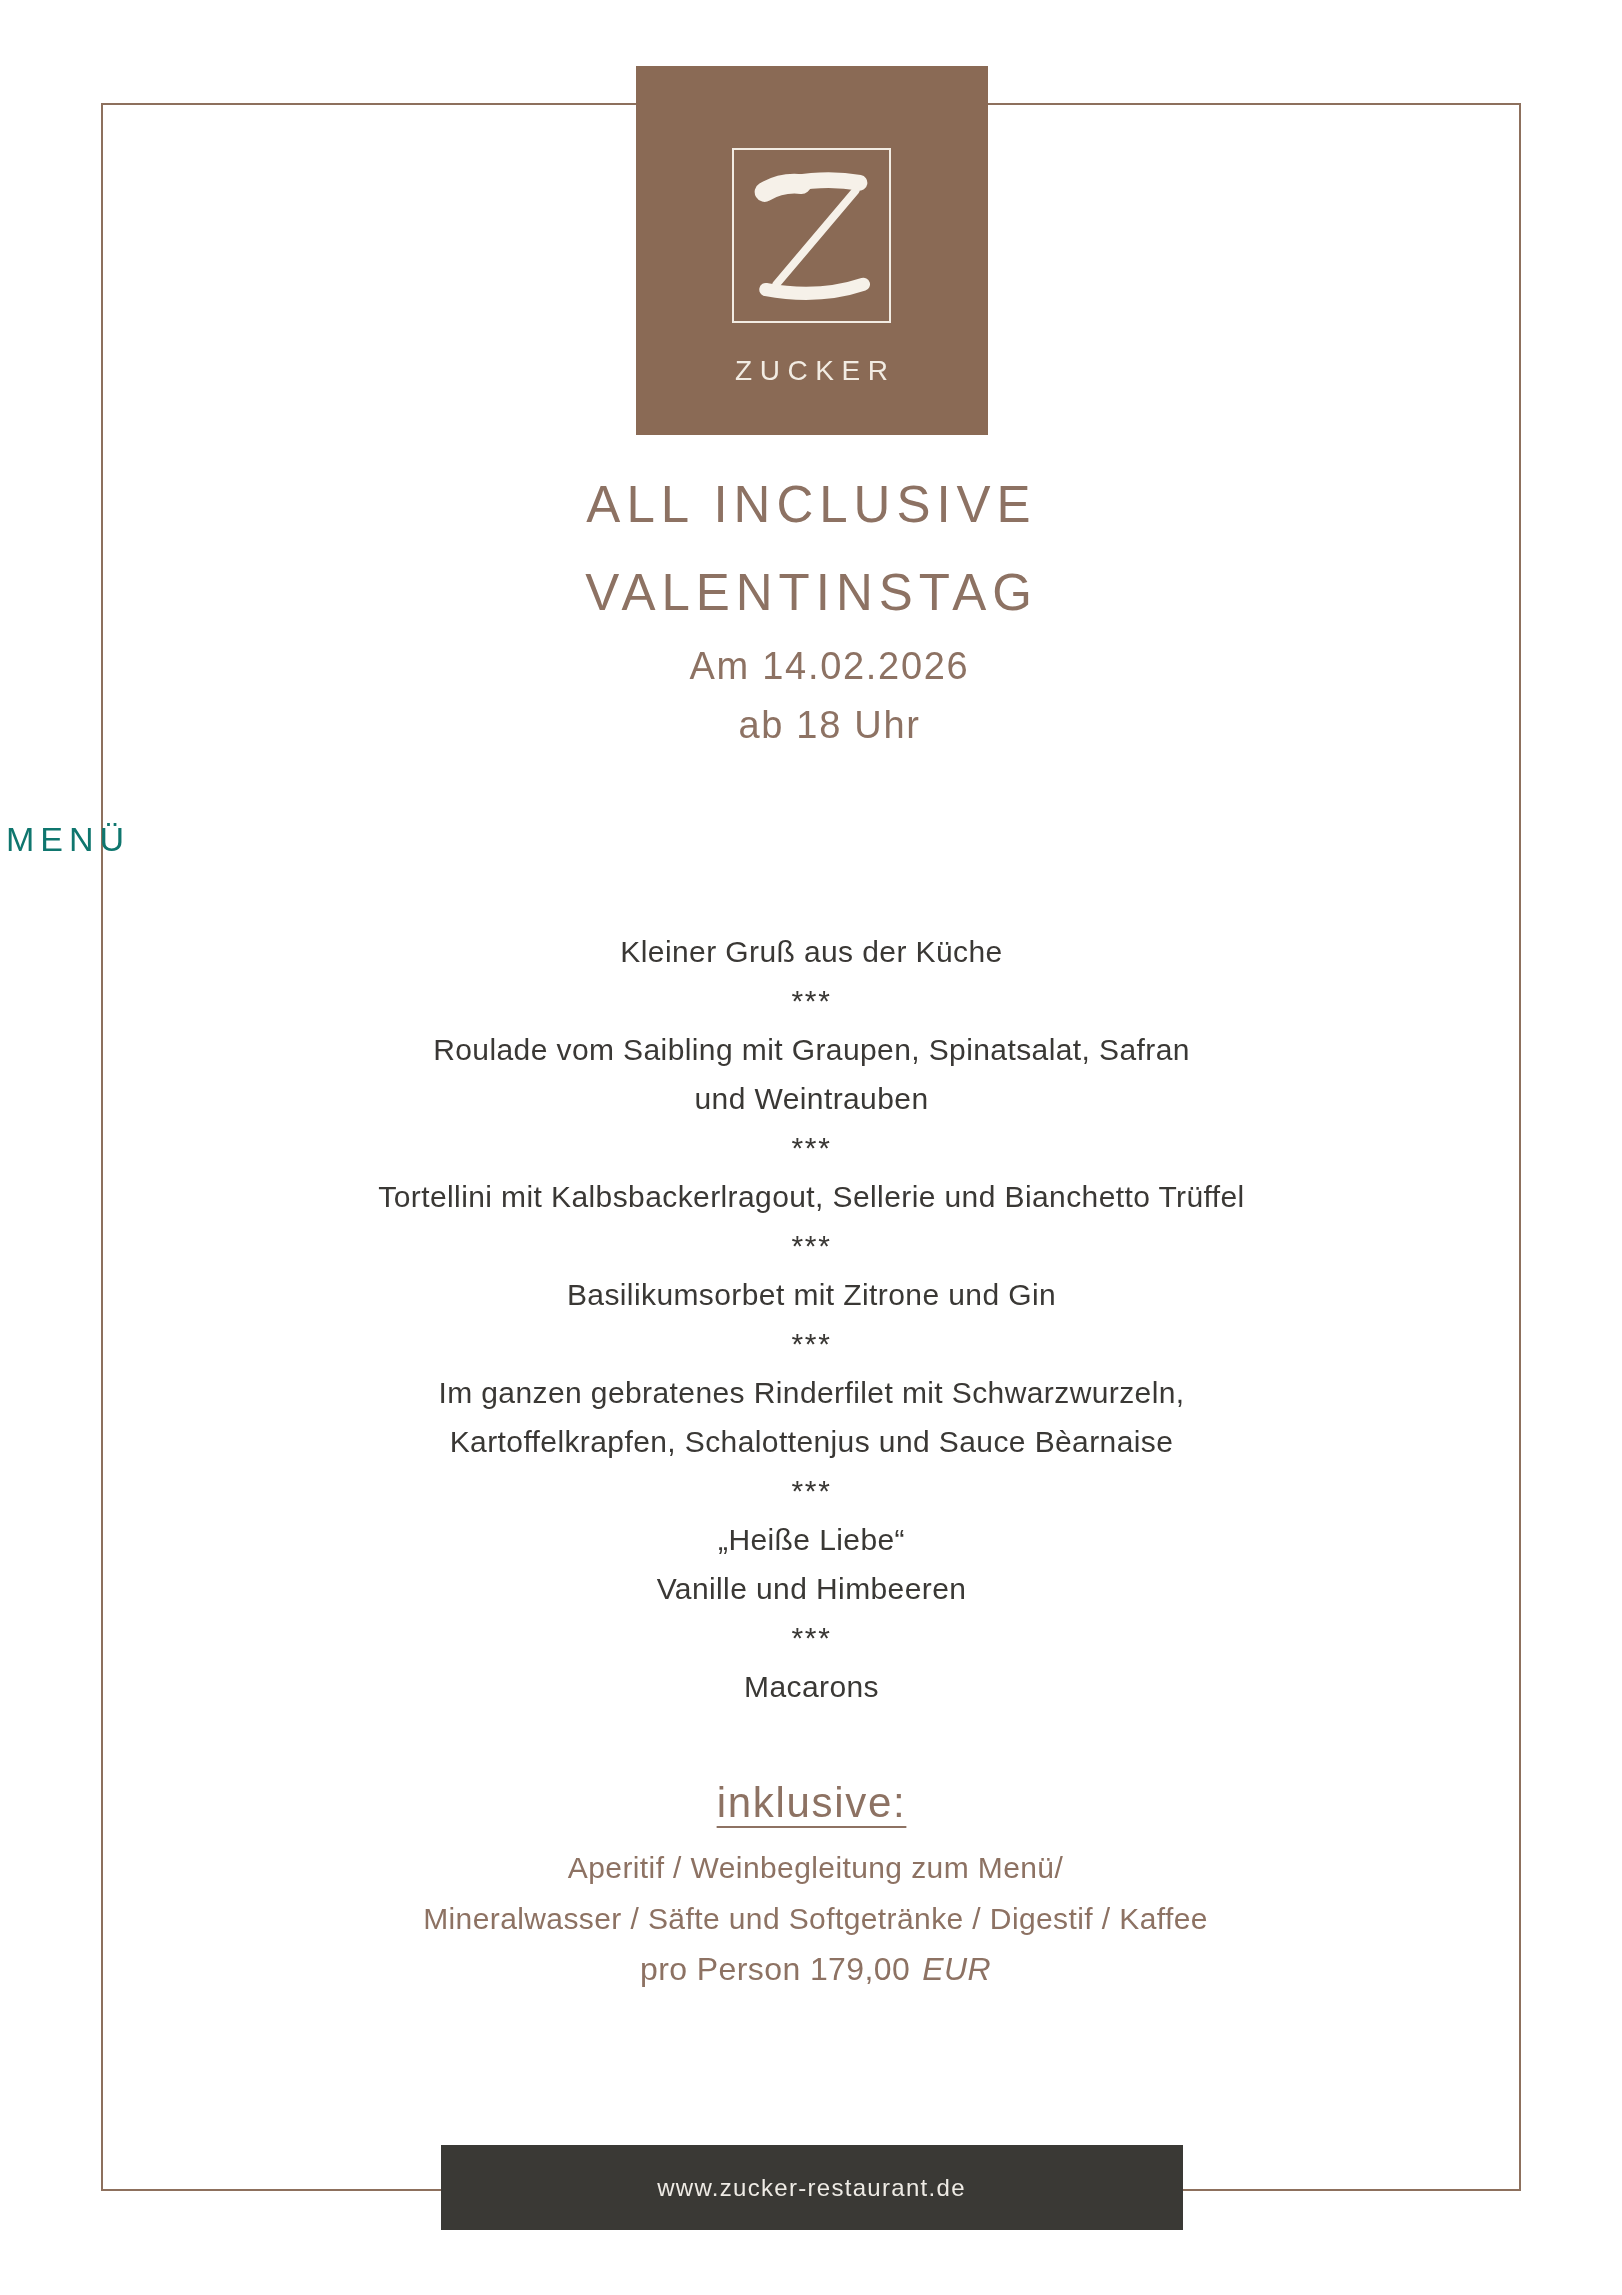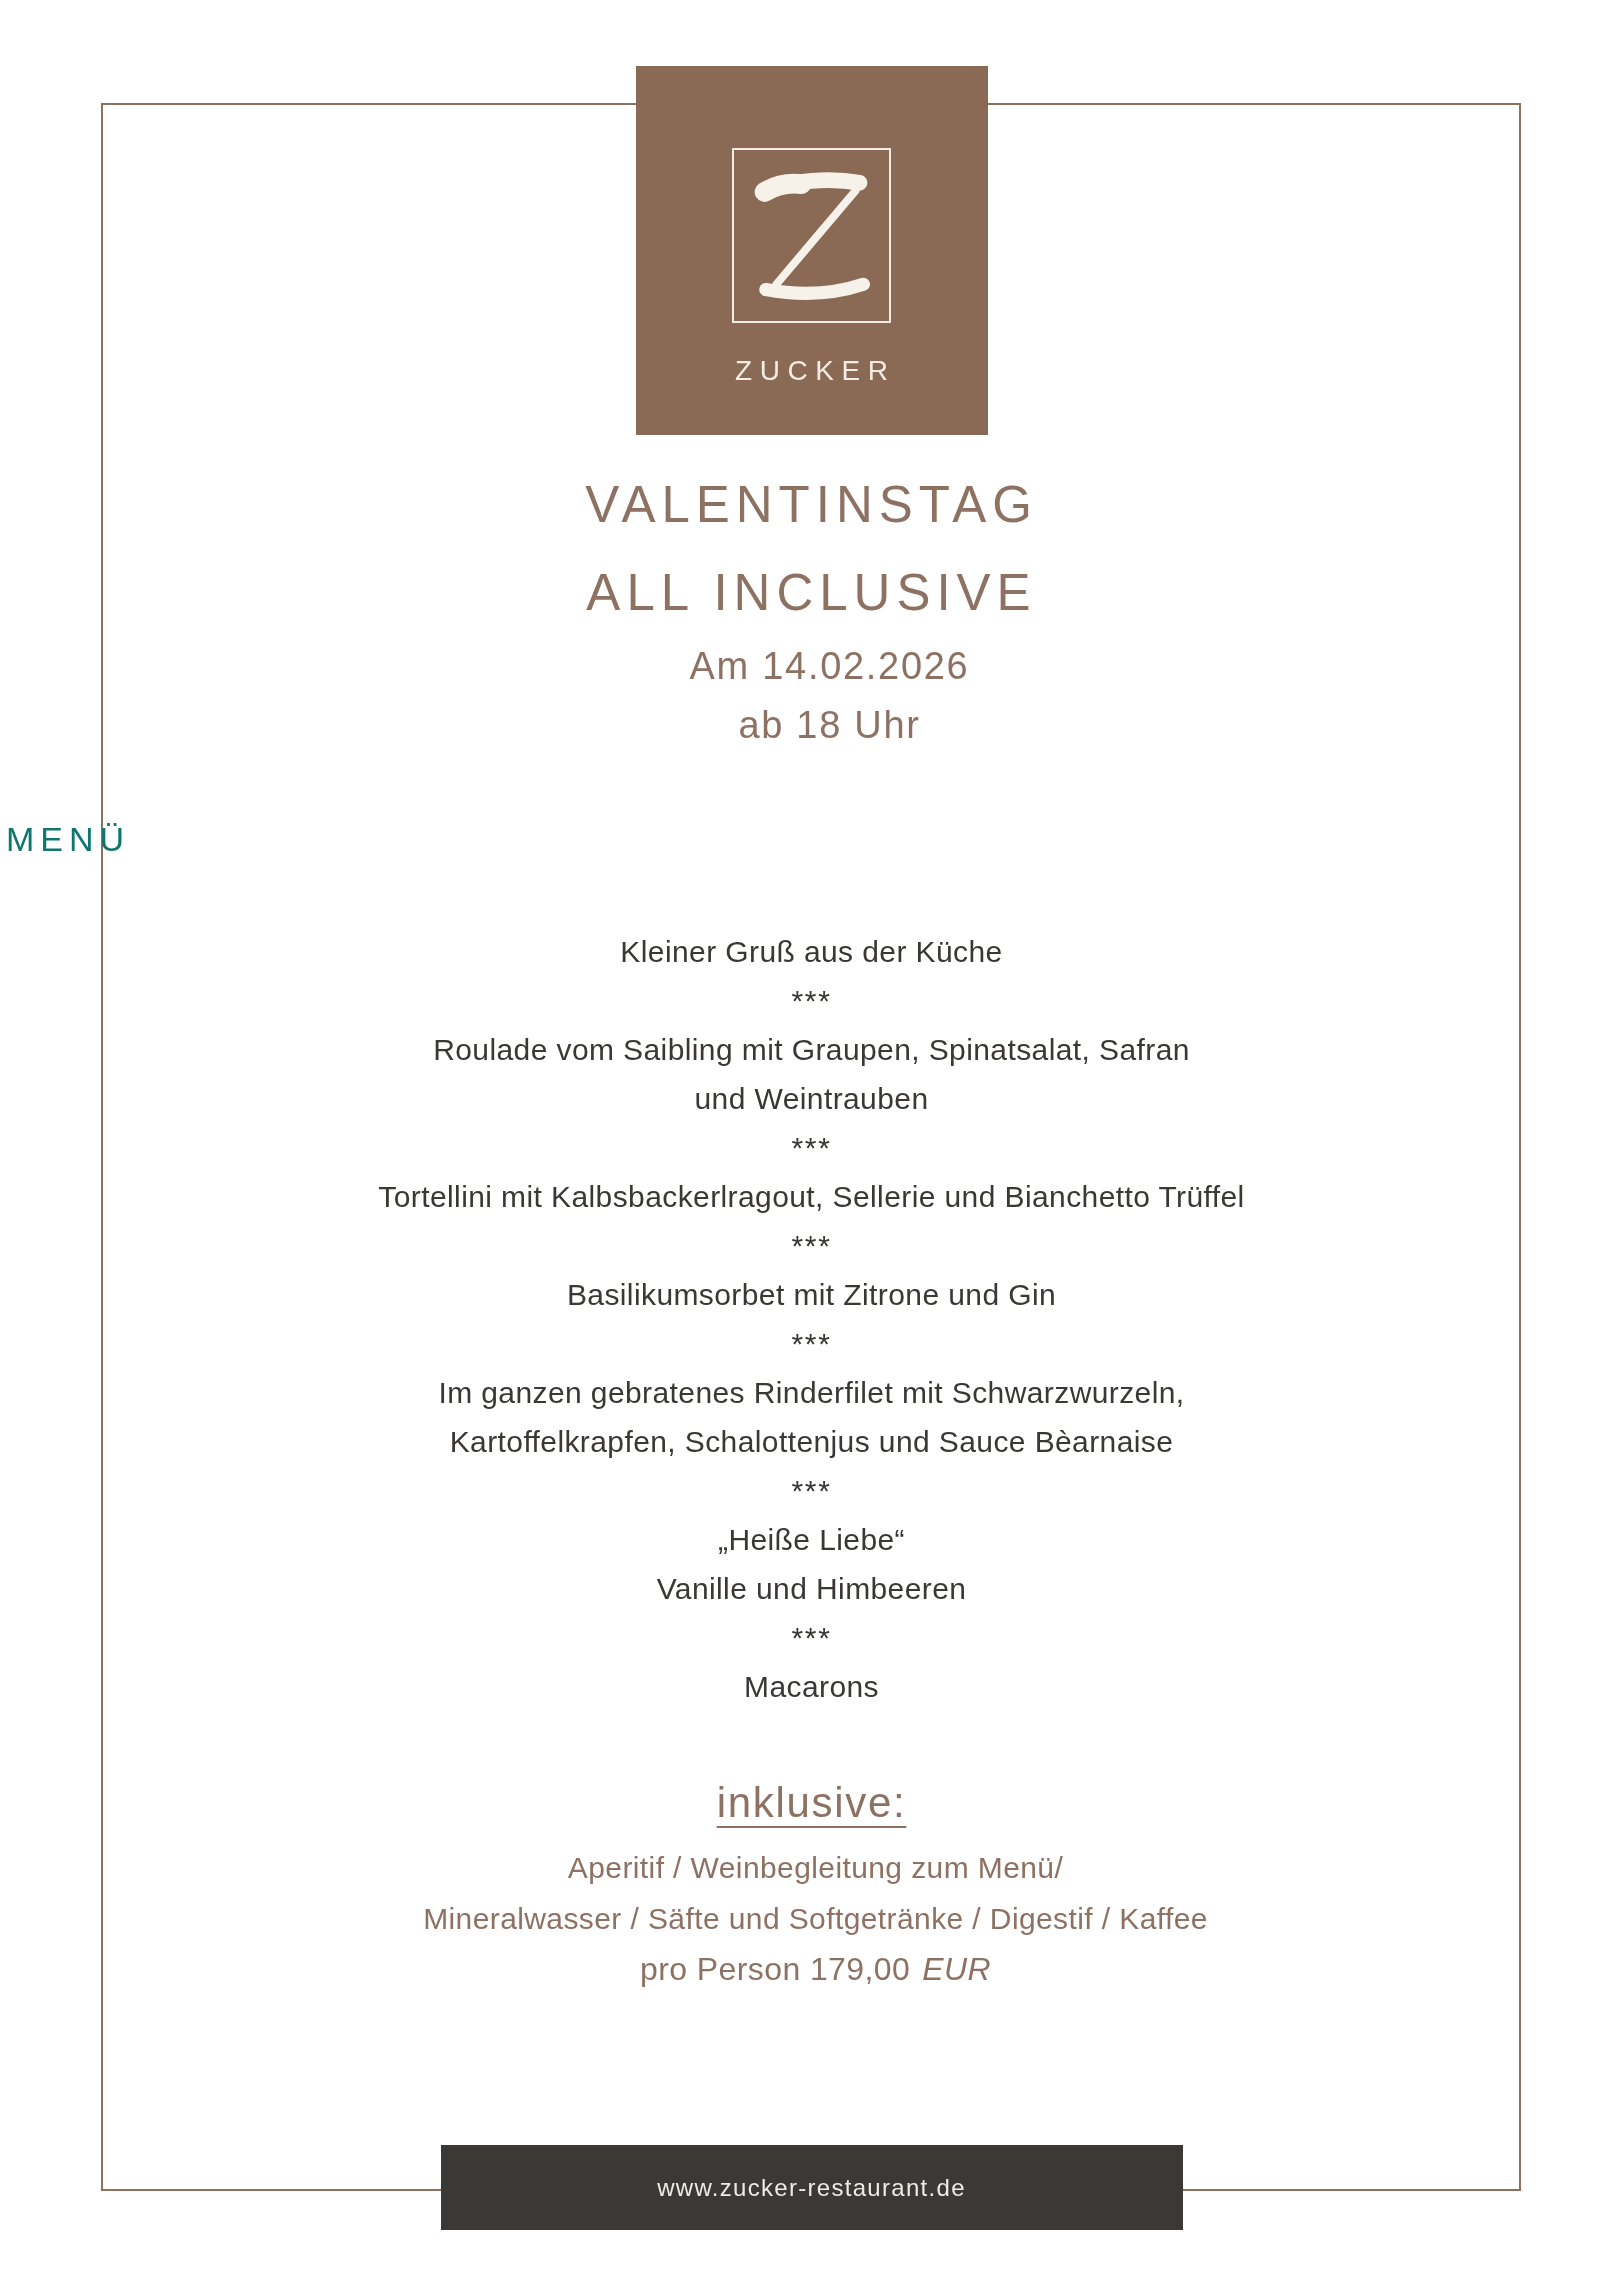--- a/index.html
+++ b/index.html
@@ -187,22 +187,22 @@
           <path d="M14 21 C35 13 64 11 86 15" stroke-width="12"></path>
           <path d="M83 21 L23 92" stroke-width="6"></path>
           <path d="M15 96 C42 101 68 99 89 92" stroke-width="10"></path>
         </g>
       </svg>
     </div>
     <div class="logo-wordmark">ZUCKER</div>
   </div>
 
   <div class="title-block">
+    <div class="title-line">ALL INCLUSIVE</div>
     <div class="title-line">VALENTINSTAG</div>
-    <div class="title-line">ALL INCLUSIVE</div>
     <div class="subtitle-line">Am 14.02.2026</div>
     <div class="subtitle-line">ab 18 Uhr</div>
   </div>
 
   <div class="menu-heading">MENÜ</div>
 
   <div class="menu-list">
     <div class="course">Kleiner Gruß aus der Küche</div>
     <div class="separator">***</div>
     <div class="course">Roulade vom Saibling mit Graupen, Spinatsalat, Safran

